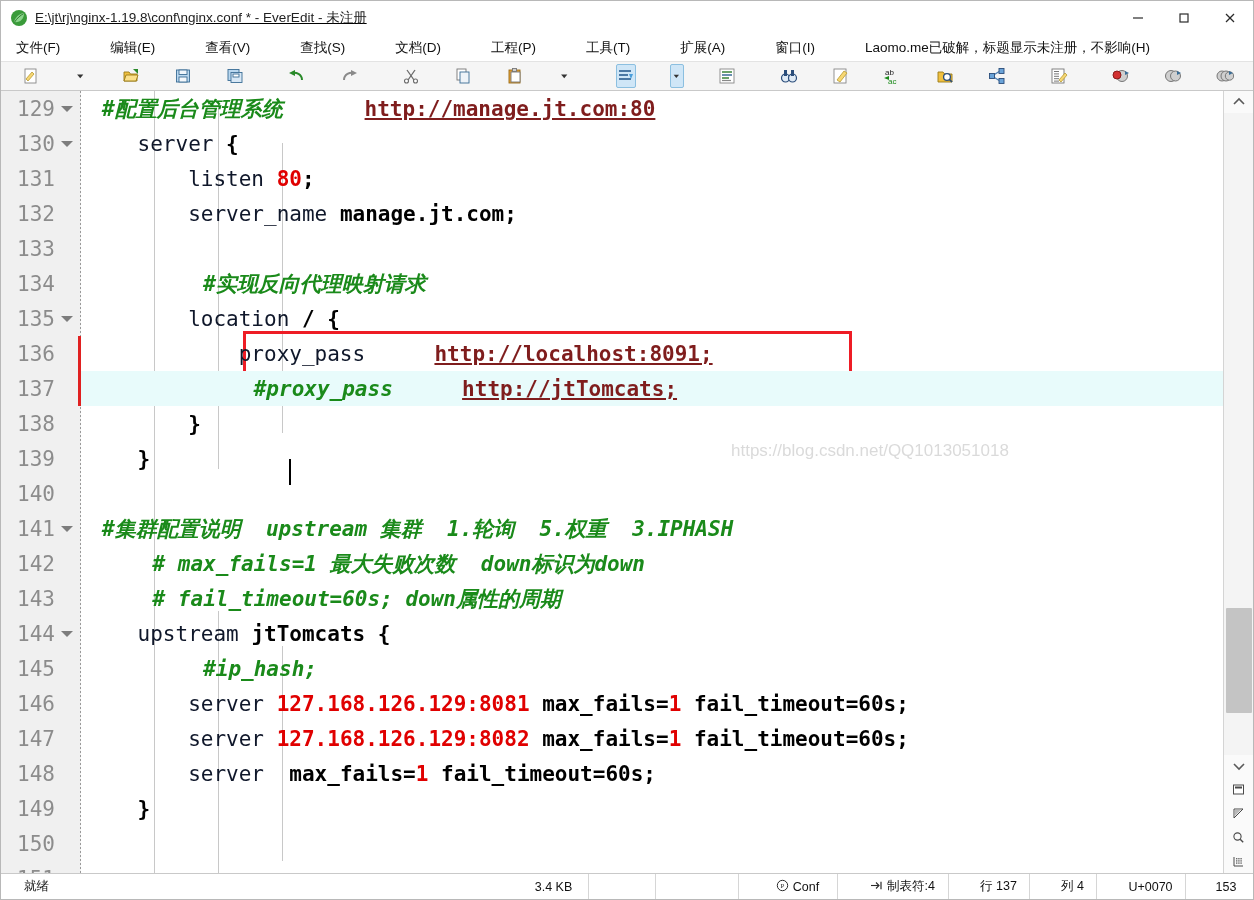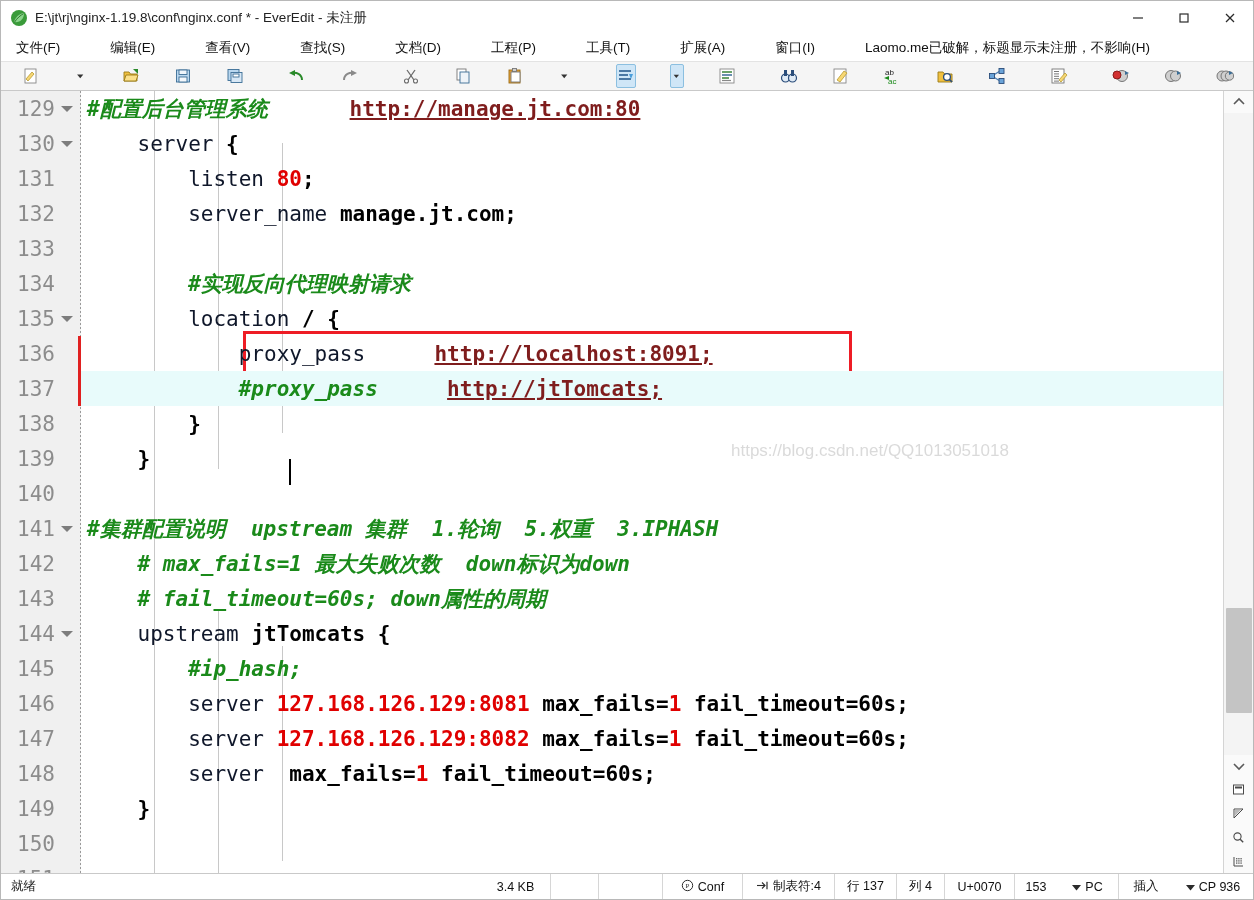--- a/index.html
+++ b/index.html
@@ -5,21 +5,21 @@
   * { box-sizing: border-box; margin:0; padding:0; }
   html,body { width:1254px; height:900px; overflow:hidden; background:#fff; }
   body { font-family:"Liberation Sans","DejaVu Sans",sans-serif; font-size:13px; color:#000; }
 
   
   #app { width:1254px; height:900px; border:1px solid #b8b8b8; background:#fff;
          display:flex; flex-direction:column; position:relative; }
 
   
   .titlebar { height:34px; background:#fff; display:flex; align-items:center;
-              flex:0 0 34px; position:relative; }
+              flex:0 0 34px; position:relative;text-decoration:underline; }
   .title-icon { width:20px; height:20px; margin-left:8px; margin-right:6px; position:relative; flex:0 0 20px;}
   .title-icon svg { display:block; }
   .title-text { font-size:13.5px; color:#222; white-space:nowrap; letter-spacing:0px; }
   .wincontrols { position:absolute; right:0; top:0; height:34px; display:flex; }
   .winbtn { width:46px; height:34px; display:flex; align-items:center; justify-content:center;
             font-size:14px; color:#2b2b2b; }
   .winbtn svg { display:block; }
 
   
   .menubar { height:26px; flex:0 0 26px; display:flex; align-items:center; background:#fff;
@@ -53,21 +53,21 @@
   .fold span { display:inline-block; width:0;height:0;border-left:6px solid transparent;
                border-right:6px solid transparent;border-top:6px solid #7d7d7d; }
 
   .crow { height:35px; display:flex; align-items:center; white-space:pre;
           font-family:"DejaVu Sans Mono","Liberation Mono",monospace;
           font-size:21px; position:relative; padding-left:6px; }
   .crow.cur { background:#e8fbfb; }
 
   .kw   { color:#0f172a; }
   .num  { color:#e00000; font-weight:bold; }
-  .cmt  { color:#1a8a1a; font-weight:bold; font-style:italic; }
+  .cmt  { color:#1a8a1a; font-weight:bold; font-style:italic;margin-left:15px; }
   .plain{ color:#000; font-weight:bold; }
   .url  { color:#7f1d1d; font-weight:bold; text-decoration:underline;margin-left:44px; }
   .brc  { color:#000; font-weight:bold; }
 
   
   .guide { position:absolute; top:0; bottom:0; width:1px; background:#c8c8c8; }
 
   
   .changebar { position:absolute; left:77px; width:3px; background:#e02020; }
 
@@ -82,21 +82,21 @@
              display:flex; flex-direction:column; align-items:center; position:relative; }
   .sb-arrow { width:30px; height:22px; display:flex; align-items:center; justify-content:center; }
   .sb-track { flex:1 1 auto; width:30px; background:#f4f4f4; position:relative; }
   .sb-thumb { position:absolute; left:2px; width:26px; background:#c4c4c4; border-radius:1px; }
   .sb-mini { width:30px; height:24px; display:flex; align-items:center; justify-content:center; }
 
   
   .statusbar { height:26px; flex:0 0 26px; background:#fff; border-top:1px solid #c9c9c9;
                display:flex; align-items:stretch; font-size:12.5px; color:#111; }
   .scell { display:flex; align-items:center; justify-content:center; gap:4px;
-           border-right:1px solid #d6d6d6; padding:0 10px; white-space:nowrap; }
+           border-right:1px solid #d6d6d6; padding:0 4px; white-space:nowrap;margin-left:19px; }
   .scell.first { justify-content:flex-start; }
   .scell.nb { border-right:none; }
   .wm { position:absolute; color:rgba(150,150,150,.35); font-size:17px; pointer-events:none;
         font-family:"Liberation Sans",sans-serif; }
 </style>
 </head>
 <body>
 
 <div id="app">
 

